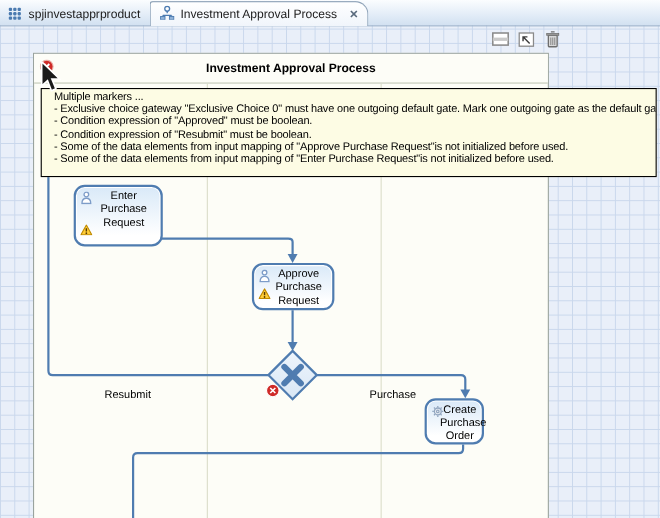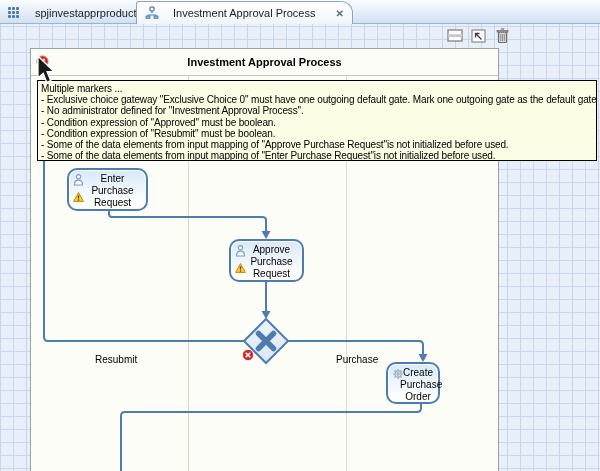--- a/index.html
+++ b/index.html
@@ -14,21 +14,21 @@
       linear-gradient(90deg, #c9d7ec 1px, transparent 1px);
     background-size:13px 13px;
   }
 
   
   .tabbar {
     position:absolute; left:0; top:0; width:600px; height:24px;
     background:linear-gradient(#fbfdff, #e2ecf7 60%, #d2e1f1);
     border-bottom:1px solid #9db3cb; z-index:4;
   }
-  .tab { position:absolute; top:1px; height:23px; display:flex; align-items:center; gap:14px;
+  .tab { position:absolute; top:1px; height:23px; display:flex; align-items:center; gap:5px;
          font-size:11px; color:#1c1c1c; padding:0 8px; cursor:default; }
   .tab.inactive { left:0; }
   .tab.active {
     left:136px; background:linear-gradient(#ffffff,#f0f5fb);
     border:1px solid #8fa3b8; border-bottom:none;
     border-radius:3px 12px 0 0; padding-right:6px;
   }
   .tab .close-x { font-size:10px; color:#5a6b7d; font-weight:bold; margin-left:4px; padding:0 2px; }
   .grid-icon { width:13px; height:12px; display:grid;
     grid-template-columns:repeat(3,3px); grid-template-rows:repeat(3,3px); gap:1px; }
@@ -55,41 +55,41 @@
   .diagram-svg { position:absolute; left:0; top:0; width:469px; height:430px; }
 
   
   .node {
     position:absolute; border:2px solid #4f7cb0; border-radius:10px;
     background:linear-gradient(180deg,#d9e9f8, #ffffff 85%);
     box-shadow:inset 0 0 0 1px #ffffff;
     font-size:10px; line-height:12px; color:#000; text-align:center;
   }
   .node .lbl { position:absolute; left:12px; right:2px; top:3px; white-space:pre-line; }
-  .node-enter   { left:36px;  top:119px; width:81px; height:43px; }
+  .node-enter   { left:36px;  top:119px; width:81px; height:56px; }
   .node-approve { left:198px; top:190px; width:75px; height:43px; }
   .node-create  { left:355px; top:313px; width:54px; height:42px; }
   .node .tl-icon { position:absolute; left:4px; top:4px; }
   .node .bl-icon { position:absolute; left:4px; bottom:4px; }
 
   .edge-label { position:absolute; font-size:10px; color:#000;margin-top:37px; }
   .lbl-resubmit { left:64px;  top:268px; }
   .lbl-approved { left:305px; top:268px; }
 
   
   .proc-error { position:absolute; left:5px; top:5px; width:13px; height:13px; }
 
   
   .tooltip {
     position:absolute; left:37px; top:80px; width:560px; height:81px;
     background:#fdfce4; border:1px solid #000; z-index:5;
     font-size:10px; line-height:11.2px; color:#000;
     padding:2px 0 0 3px; overflow:hidden;
   }
-  .tooltip .tline { white-space:nowrap; letter-spacing:-0.15px; }
+  .tooltip .tline { white-space:nowrap; letter-spacing:-0.15px;margin-left:8px; }
 
   
   .cursor { position:absolute; left:36px; top:56px; z-index:6; pointer-events:none; }
 </style>
 </head>
 <body>
 
 <div class="screen">
 
   <div class="tabbar">
@@ -238,21 +238,20 @@
       <svg width="13" height="13" viewBox="0 0 13 13">
         <circle cx="6.5" cy="6.5" r="5.8" fill="#cf2a27" stroke="#e9b0a8" stroke-width="1"></circle>
         <path d="M4.2,4.2 L8.8,8.8 M8.8,4.2 L4.2,8.8" stroke="#ffffff" stroke-width="1.7"></path>
       </svg>
     </span>
   </div>
 
   <div class="tooltip">
     <div class="tline">Multiple markers ...</div>
     <div class="tline">- Exclusive choice gateway "Exclusive Choice 0" must have one outgoing default gate. Mark one outgoing gate as the default gate.</div>
-    <div class="tline">- No administrator defined for "Investment Approval Process".</div>
     <div class="tline">- Condition expression of "Approved" must be boolean.</div>
     <div class="tline">- Condition expression of "Resubmit" must be boolean.</div>
     <div class="tline">- Some of the data elements from input mapping of "Approve Purchase Request"is not initialized before used.</div>
     <div class="tline">- Some of the data elements from input mapping of "Enter Purchase Request"is not initialized before used.</div>
   </div>
 
   <span class="cursor">
     <svg width="20" height="28" viewBox="0 0 13 19">
       <polygon points="1,0 1,15 4.6,11.8 7,18 9.8,16.8 7.3,10.7 12,10.7" fill="#1a1a1a" stroke="#ffffff" stroke-width="1"></polygon>
     </svg>

